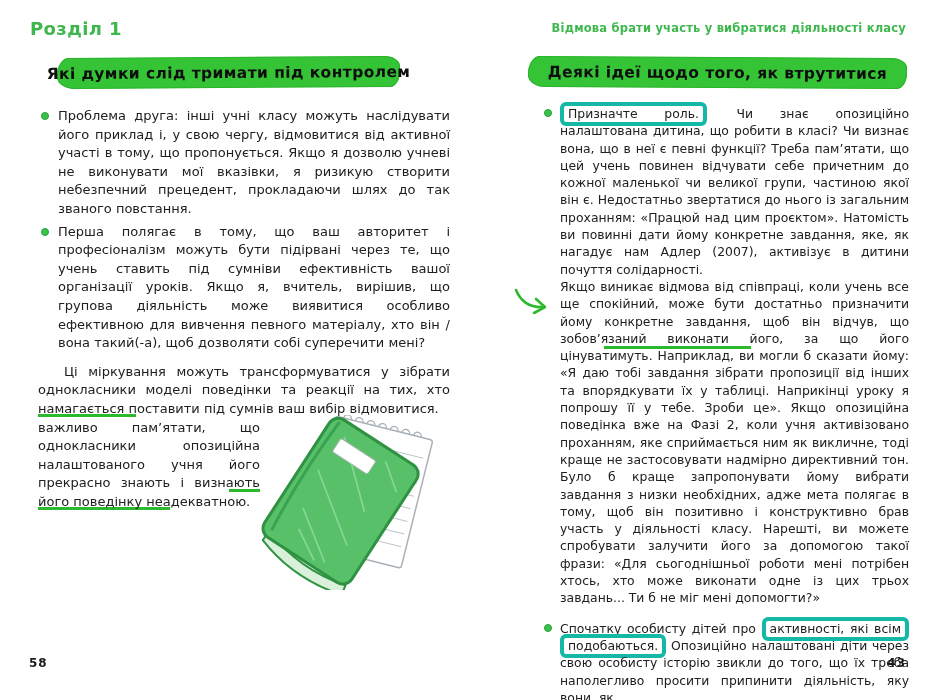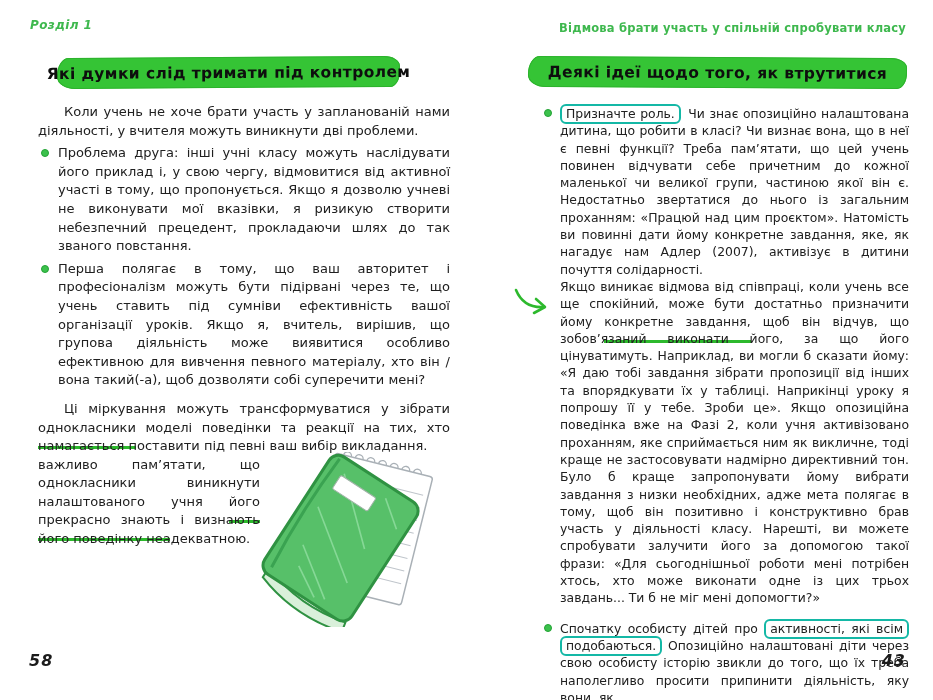--- a/index.html
+++ b/index.html
@@ -3,21 +3,21 @@
 <meta charset="utf-8">
 <style>
   html,body{margin:0;padding:0;background:#ffffff;}
   .spread{
     position:relative;width:933px;height:700px;background:#ffffff;
     font-family:"DejaVu Sans",sans-serif;color:#202020;overflow:hidden;
   }
   
   .chapter{
     position:absolute;left:30px;top:18px;
-    font-size:12px;font-weight:bold;color:#3eb84e;letter-spacing:.4px;font-style:italic;
+    font-size:18px;font-weight:bold;color:#3eb84e;letter-spacing:.4px;
   }
   .running-head{
     position:absolute;right:27px;top:21px;
     font-size:11.5px;font-weight:bold;color:#3eb84e;letter-spacing:.2px;
   }
   .hl-bar{
     position:absolute;top:57px;height:31px;background:#35c435;
     display:flex;align-items:center;justify-content:center;
     border-radius:12px 16px 10px 18px / 18px 10px 16px 12px;
     transform:rotate(-.35deg);
@@ -37,67 +37,66 @@
   .gap-s{margin-top:4px}
   .gap-m{margin-top:10px}
   .gap-l{margin-top:13px}
   .bullet{position:relative;padding-left:20px}
   .rbody .bullet{padding-left:15px}
   .dot{
     position:absolute;left:3px;top:5px;width:8px;height:8px;border-radius:50%;
     background:#3cc14c;border:1px solid #23a335;box-sizing:border-box;
   }
   .rbody .dot{left:-1px;top:4px}
-  .u-green{border-bottom:3px solid #2db92d;padding-bottom:11px}
+  .u-green{border-bottom:3px solid #2db92d;padding-bottom:17px}
   .box-green{
-    border:2px solid #14b8a6;border-radius:6px;padding:0 4px 1px 4px;
+    border:4px solid #14b8a6;border-radius:6px;padding:0 4px 1px 4px;
     -webkit-box-decoration-break:clone;box-decoration-break:clone;
   }
   .box-green.first{margin-right:3px}
   
   .wrap-row{display:flex;align-items:flex-start}
   .narrow{width:222px;flex:none;text-align:justify}
   .figure{flex:1;position:relative;margin-top:-4px;height:175px}
   .figure svg{display:block}
   
   .arrow{position:absolute;left:512px;top:287px;width:40px;height:30px}
   
-  .pagenum{position:absolute;bottom:30px;font-size:16px;font-weight:bold;font-style:italic;color:#1b1b1b;letter-spacing:1px}
+  .pagenum{position:absolute;bottom:30px;font-size:12px;font-weight:bold;color:#1b1b1b;letter-spacing:1px}
   .pn-left{left:29px}
   .pn-right{right:27px}
 </style>
 </head>
 <body>
 
 <div class="spread">
 
   <div class="chapter">Розділ 1</div>
 
   <div class="hl-bar bar-left">
     <span>Які думки слід тримати під контролем</span>
   </div>
 
   <div class="body lbody">
-    <p class="indent">Коли учень не хоче брати участь у запланованій нами діяльності, у вчителя можуть виникнути дві проблеми.</p>
 
     <div class="bullet gap-s">
       <span class="dot"></span>
       <p>Проблема друга: інші учні класу можуть наслідувати його приклад і, у свою чергу, відмовитися від активної участі в тому, що пропонується. Якщо я дозволю учневі не виконувати мої вказівки, я ризикую створити небезпечний прецедент, прокладаючи шлях до так званого повстання.</p>
     </div>
 
     <div class="bullet gap-s">
       <span class="dot"></span>
       <p>Перша полягає в тому, що ваш авторитет і професіоналізм можуть бути підірвані через те, що учень ставить під сумніви ефективність вашої організації уроків. Якщо я, вчитель, вирішив, що групова діяльність може виявитися особливо ефективною для вивчення певного матеріалу, хто він / вона такий(-а), щоб дозволяти собі суперечити мені?</p>
     </div>
 
-    <p class="indent gap-m"><span>Ці міркування можуть трансформуватися у зібрати </span><span class="u-green">однокласники</span><span> моделі поведінки та реакції на тих, хто намагається поставити під певні ваш вибір викладання.</span></p>
+    <p class="indent gap-m"><span>Ці міркування можуть трансформуватися у зібрати </span><span class="u-green">однокласники</span><span> моделі поведінки та реакції на тих, хто намагається поставити під сумнів ваш вибір відмовитися.</span></p>
 
 
     <div class="wrap-row">
-      <p class="narrow"><span>важливо пам’ятати, що однокласники виникнути налаштованого учня </span><span class="u-green">його прекрасно знають</span><span> і визнають його поведінку неадекватною.</span></p>
+      <p class="narrow"><span>важливо пам’ятати, що однокласники опозиційна налаштованого учня </span><span class="u-green">його прекрасно знають</span><span> і визнають його поведінку неадекватною.</span></p>
 
       <div class="figure">
         <svg width="192" height="175" viewBox="0 0 192 175">
 
           <g transform="rotate(14 120 80)">
             <rect x="58" y="14" width="100" height="132" rx="3" fill="#ffffff" stroke="#a9b0b6" stroke-width="1.5"></rect>
             <g stroke="#bfc5cb" stroke-width="1">
               <line x1="63" y1="34" x2="153" y2="34"></line>
                 <line x1="63" y1="47" x2="153" y2="47"></line>
               <line x1="63" y1="60" x2="153" y2="60"></line>
@@ -132,21 +131,21 @@
             </g>
             <rect x="46" y="33" width="42" height="16" rx="2" fill="#ffffff" stroke="#9fb3a6" stroke-width="1"></rect>
           </g>
         </svg>
       </div>
     </div>
   </div>
 
   <div class="pagenum pn-left">58</div>
 
-  <div class="running-head">Відмова брати участь у спільній спробувати класу</div>
+  <div class="running-head">Відмова брати участь у вибратися діяльності класу</div>
 
   <div class="hl-bar bar-right">
     <span>Деякі ідеї щодо того, як втрутитися</span>
   </div>
 
   <div class="body rbody">
     <div class="bullet">
       <span class="dot"></span>
       <div>
         <p><span class="box-green first">Призначте роль.</span><span> Чи знає опозиційно налаштована дитина, що робити в класі? Чи визнає вона, що в неї є певні функції? Треба пам’ятати, що цей учень повинен відчувати себе причетним до кожної маленької чи великої групи, частиною якої він є. Недостатньо звертатися до нього із загальним проханням: «Працюй над цим проєктом». Натомість ви повинні дати йому конкретне завдання, яке, як нагадує нам Адлер (2007), активізує в дитини почуття солідарності.</span></p>

